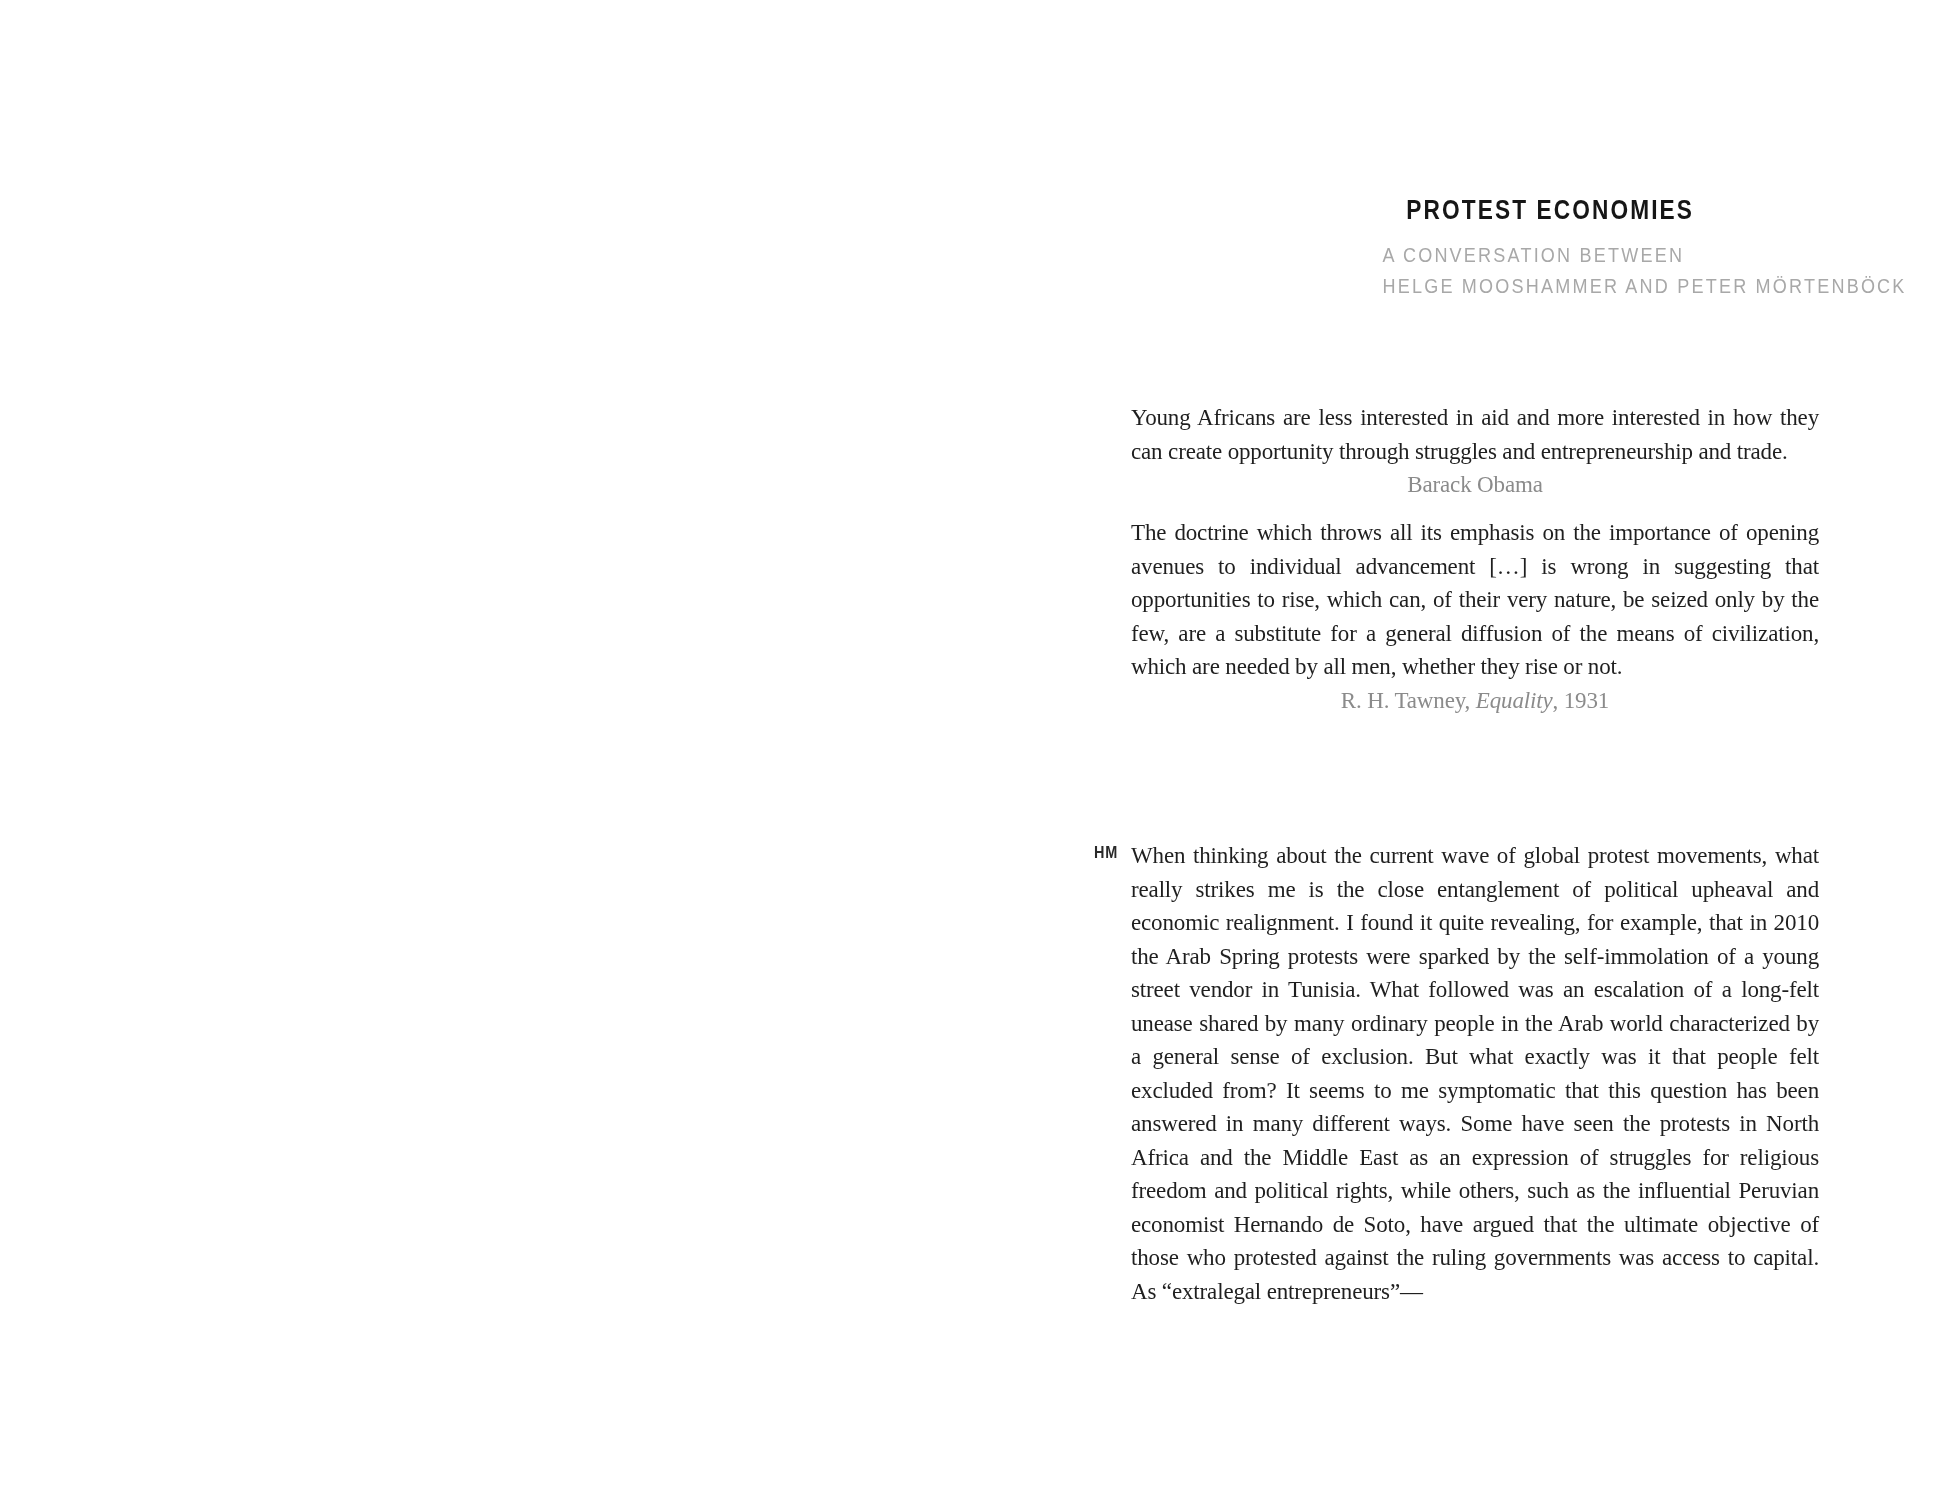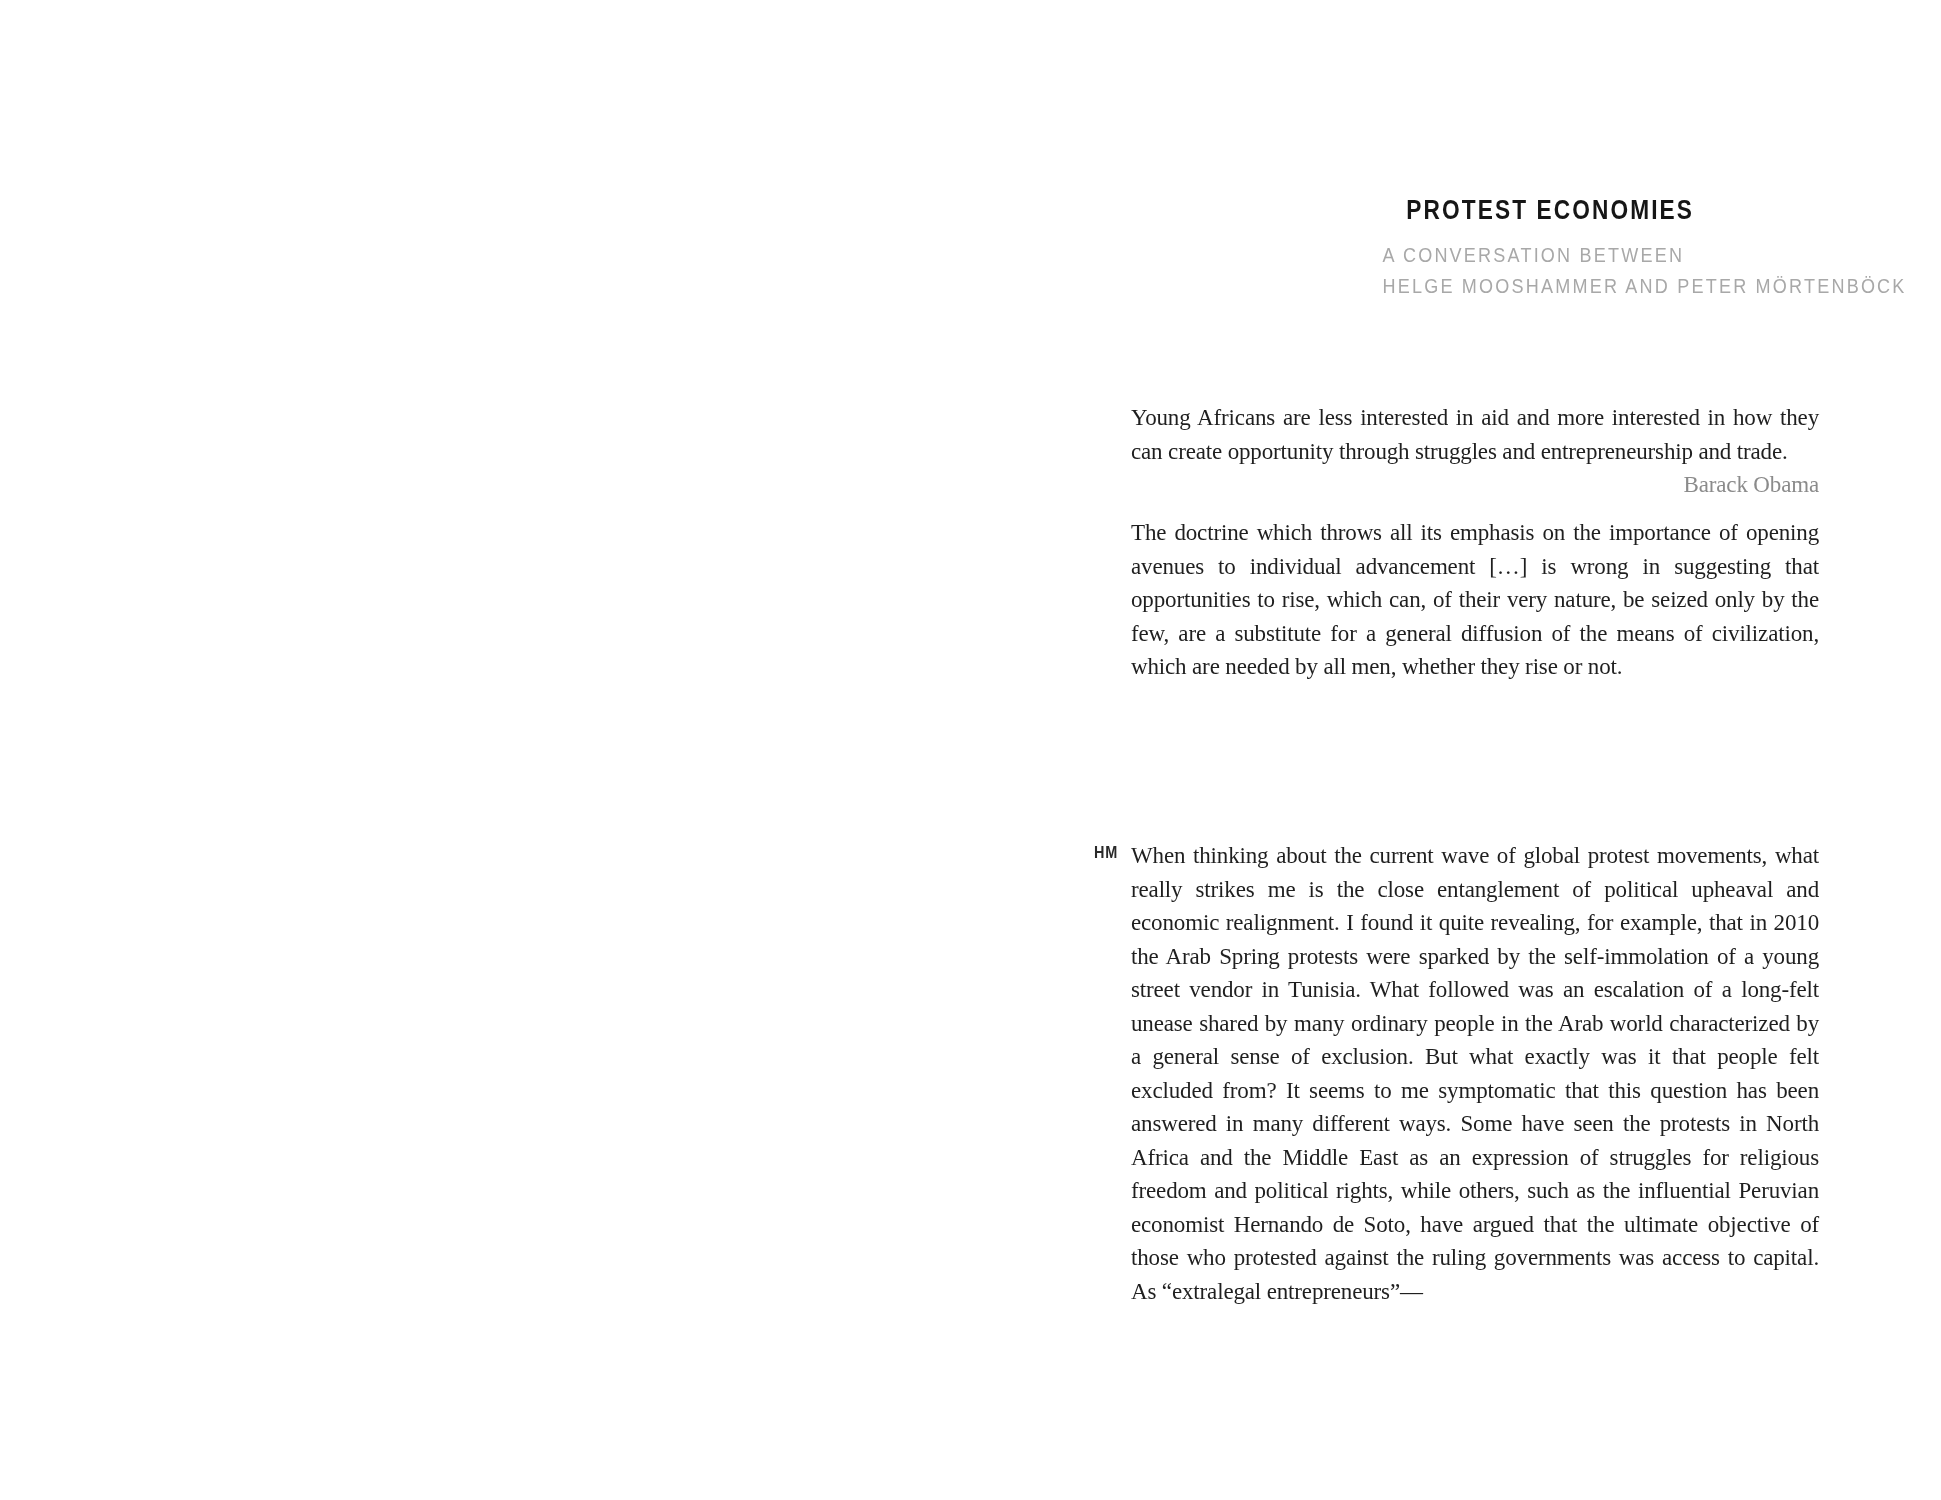--- a/index.html
+++ b/index.html
@@ -64,21 +64,21 @@
   }
   .epigraph-1 { position: absolute; top: 401px; left: 0; right: 0; }
   .epigraph-2 { position: absolute; top: 516px; left: 0; right: 0; }
   .dialogue   { position: absolute; top: 839px; left: 0; right: 0; }
 
   .attribution {
     font-size: 23px;
     line-height: 33.5px;
     letter-spacing: -0.15px;
     color: #8b8b8b;
-    text-align: right;
+    text-align: center;
   }
   .attribution .work { font-style: italic; }
 
   .dialogue-para { position: relative; }
   .speaker-label {
     position: absolute;
     left: -37px;
     top: 4px;
     font-family: "Liberation Sans", "DejaVu Sans", sans-serif;
     font-weight: 700;
@@ -104,20 +104,23 @@
 
   <div class="text-column">
 
     <div class="epigraph-1">
       <div class="body-text">Young Africans are less interested in aid and more interested in how they can create opportunity through struggles and entrepreneurship and trade.</div>
       <div class="attribution">Barack Obama</div>
     </div>
 
     <div class="epigraph-2">
       <div class="body-text">The doctrine which throws all its emphasis on the importance of opening avenues to individual advancement […] is wrong in suggesting that opportunities to rise, which can, of their very nature, be seized only by the few, are a substitute for a general diffusion of the means of civilization, which are needed by all men, whether they rise or not.</div>
+      <div class="attribution">
+        <span>R. H. Tawney, </span><span class="work">Equality</span><span>, 1931</span>
+      </div>
     </div>
 
     <div class="dialogue">
       <div class="dialogue-para">
         <span class="speaker-label">HM</span>
         <div class="body-text">When thinking about the current wave of global protest movements, what really strikes me is the close entanglement of political upheaval and economic realignment. I found it quite revealing, for example, that in 2010 the Arab Spring protests were sparked by the self-immolation of a young street vendor in Tunisia. What followed was an escalation of a long-felt unease shared by many ordinary people in the Arab world characterized by a general sense of exclusion. But what exactly was it that people felt excluded from? It seems to me symptomatic that this question has been answered in many different ways. Some have seen the protests in North Africa and the Middle East as an expression of struggles for religious freedom and political rights, while others, such as the influential Peruvian economist Hernando de Soto, have argued that the ultimate objective of those who protested against the ruling governments was access to capital. As “extralegal entrepreneurs”—</div>
       </div>
     </div>
 
   </div>

